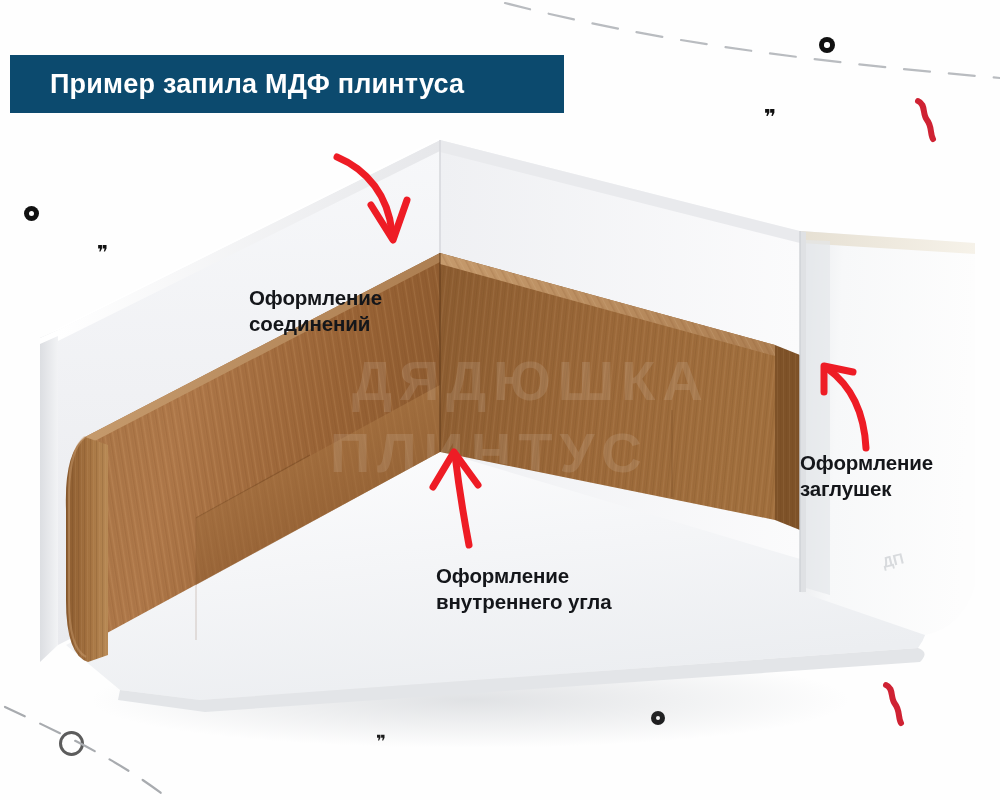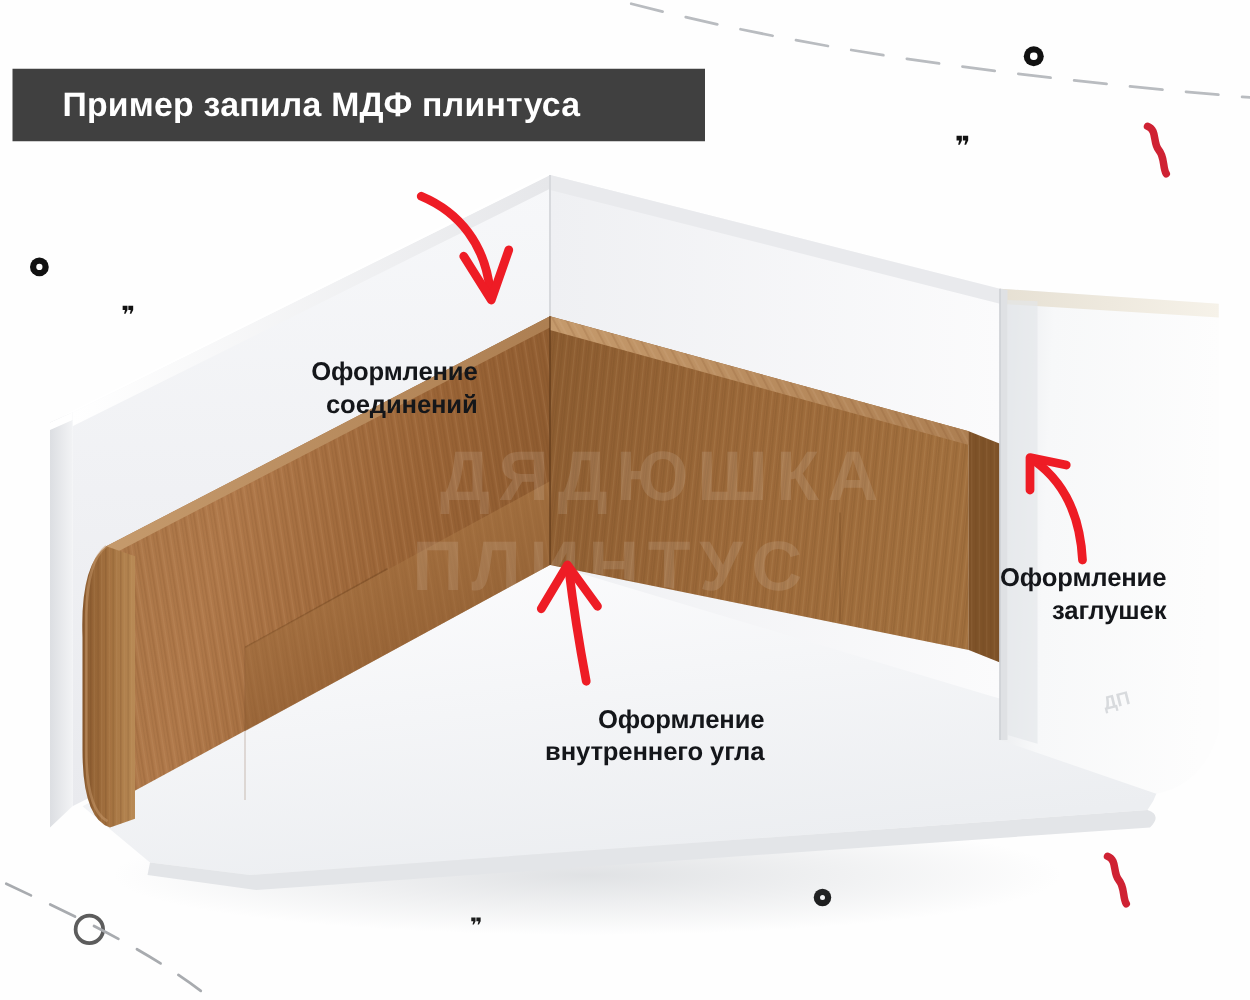--- a/index.html
+++ b/index.html
@@ -16,36 +16,36 @@
   .deco{position:absolute;pointer-events:none;}
   .ring{border-radius:50%;}
   .ring-filled{background:#111;display:flex;align-items:center;justify-content:center;}
   .ring-filled::after{content:"";display:block;width:34%;height:34%;background:#fff;border-radius:50%;}
   .ring-open{border:3px solid #5c5c5c;background:transparent;}
   .comma{color:#111;font-weight:700;line-height:1;font-family:"DejaVu Sans",sans-serif;}
 
   
   #banner{
     position:absolute;left:10px;top:55px;width:554px;height:58px;
-    background:#404040;display:flex;align-items:center;
+    background:#0c4a6e;display:flex;align-items:center;
     z-index:40;
   }
   #banner-text{
     color:#ffffff;font-size:27px;font-weight:700;letter-spacing:.2px;
     margin-left:40px;white-space:nowrap;
   }
 
   
   #photo{position:absolute;left:0;top:0;width:1000px;height:800px;z-index:10;}
 
   
   .label{
     position:absolute;z-index:60;color:#14161a;font-weight:700;
     font-size:20.5px;line-height:1.26;letter-spacing:-.1px;
-    text-align:right;white-space:pre-line;
+    text-align:left;white-space:pre-line;
   }
   #label-joints{left:249px;top:285px;}
   #label-inner{left:436px;top:563px;}
   #label-caps{left:800px;top:450px;}
 </style>
 </head>
 <body>
 
 <div id="stage">
 

